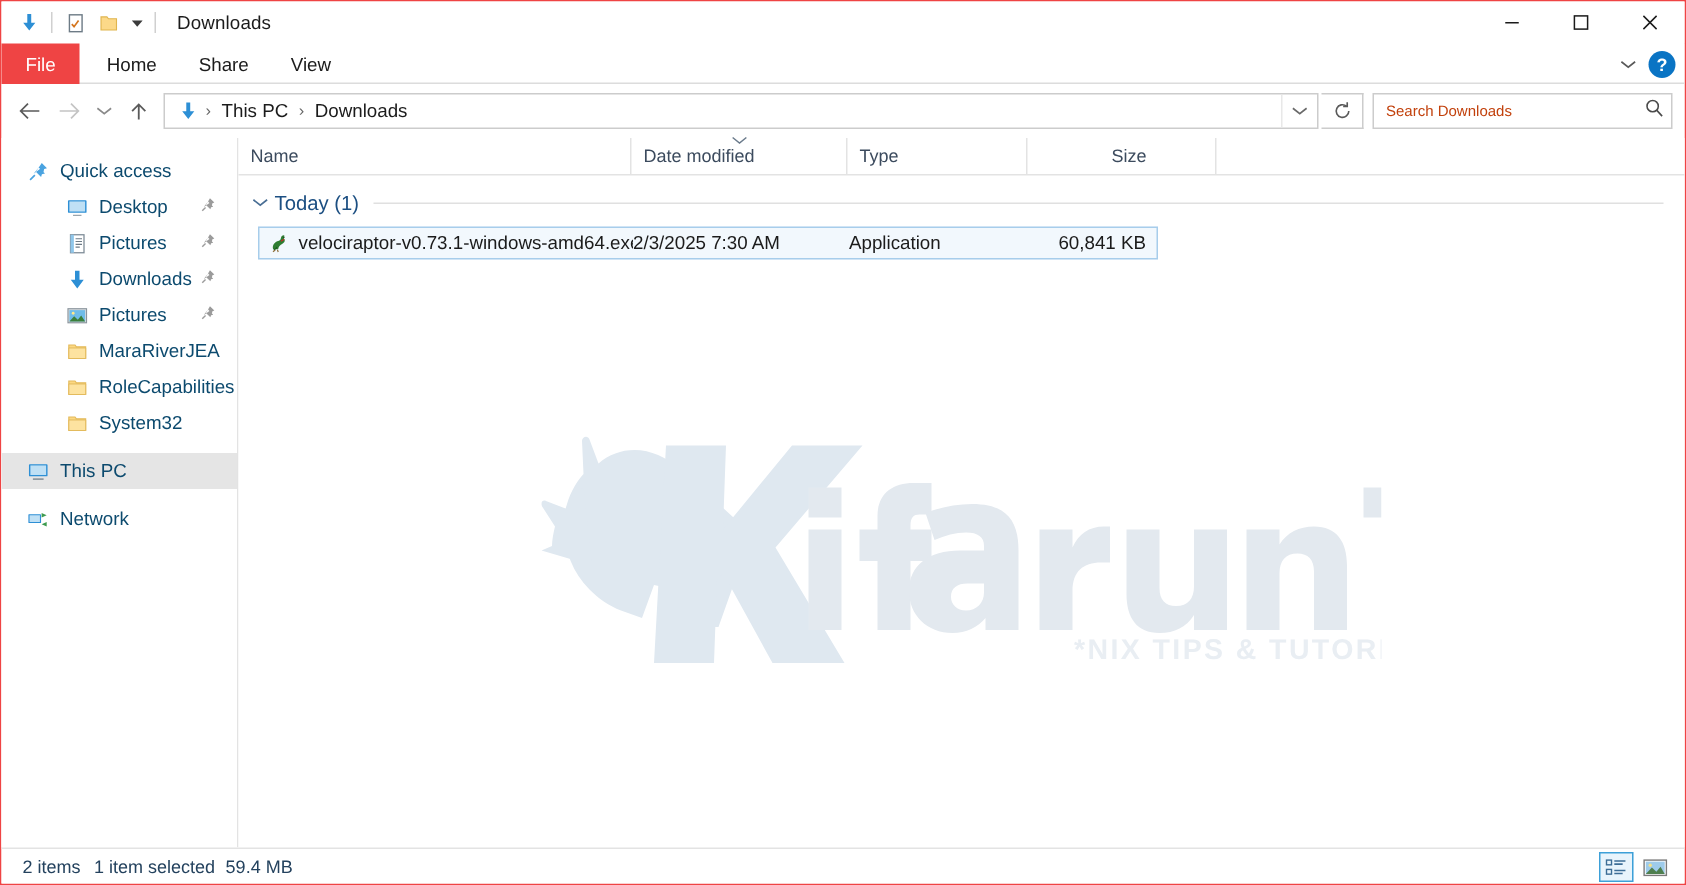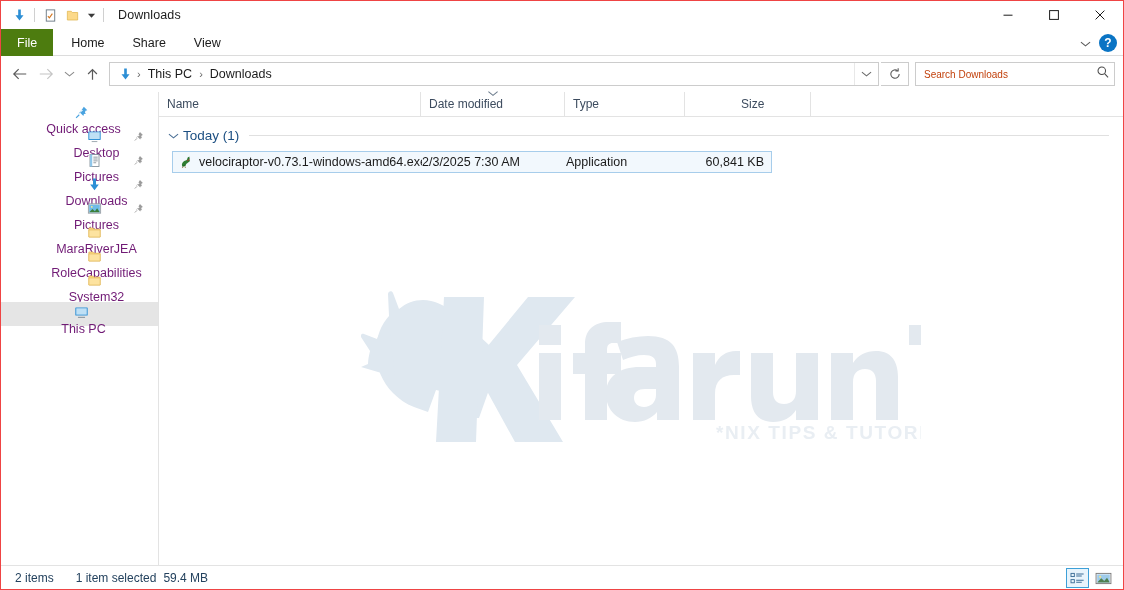--- a/index.html
+++ b/index.html
@@ -76,21 +76,21 @@
     position: relative;
   }
   .tab {
     display: flex; align-items: center;
     padding: 0 14px;
     font-size: 12.5px;
     color: #1b1b1b;
     height: 27px;
   }
   .tab.file {
-    background: #4d7c0f;
+    background: #ef4444;
     color: #ffffff;
     padding: 0 16px;
     margin-right: 4px;
   }
   .ribbon-right {
     position: absolute;
     right: 6px; top: 0;
     height: 27px;
     display: flex; align-items: center; gap: 8px;
   }
@@ -192,25 +192,24 @@
     background: #ffffff;
     border-right: 1px solid #e3e3e3;
     padding-top: 10px;
     overflow: hidden;
   }
   .nav-item {
     height: 24px;
     display: flex;
     align-items: center;
     font-size: 12.5px;
-    color: #701a75;
+    color: #0c4a6e;
     padding-right: 6px;
     position: relative;
     white-space: nowrap;
-    flex-direction: column;
   }
   .nav-item .ico {
     width: 20px; height: 20px;
     display: flex; align-items: center; justify-content: center;
     flex: 0 0 20px;
     margin-right: 5px;
   }
   .nav-item.lvl0 { padding-left: 14px; }
   .nav-item.lvl1 { padding-left: 40px; }
   .nav-item.selected { background: #e5e5e5; }
@@ -329,21 +328,21 @@
     display: flex;
     align-items: center;
     background: #ffffff;
     padding-left: 14px;
     position: relative;
   }
   .status-text {
     font-size: 12px;
     color: #24425e;
   }
-  .status-text.items { margin-right: 22px; }
+  .status-text.items { margin-right: 9px; }
   .status-text.sel { margin-right: 7px; }
   .viewbtns {
     position: absolute;
     right: 8px;
     top: 0;
     height: 24px;
     display: flex;
     align-items: center;
     gap: 3px;
   }
@@ -599,20 +598,31 @@
             <rect x="1.4" y="2.6" width="13.2" height="8.6" rx="0.6" fill="#2d8fd5"></rect>
             <rect x="2.4" y="3.5" width="11.2" height="6.8" fill="#bfe0f5"></rect>
             <path d="M4.2 13.2h7.6" stroke="#8d99a2" stroke-width="1.2"></path>
           </svg>
         </span>
         <span>This PC</span>
       </div>
 
       <div class="nav-gap"></div>
 
+      <div class="nav-item lvl0">
+        <span class="ico">
+          <svg width="15" height="15" viewBox="0 0 16 16">
+            <rect x="1" y="4" width="9" height="6.4" rx="0.5" fill="#2d8fd5"></rect>
+            <rect x="1.8" y="4.8" width="7.4" height="4.8" fill="#bfe0f5"></rect>
+            <path d="M10.4 3.2l3.6 1.6-3.6 1.6z" fill="#3e9b4f"></path>
+            <path d="M14 9.6l-3.6 1.6 3.6 1.6z" fill="#3e9b4f"></path>
+          </svg>
+        </span>
+        <span>Network</span>
+      </div>
 
     </div>
 
     <div class="filearea">
 
       <div class="colheaders">
         <div class="colh c-name">
           <span>Name</span>
         </div>
         <div class="colh c-date">

